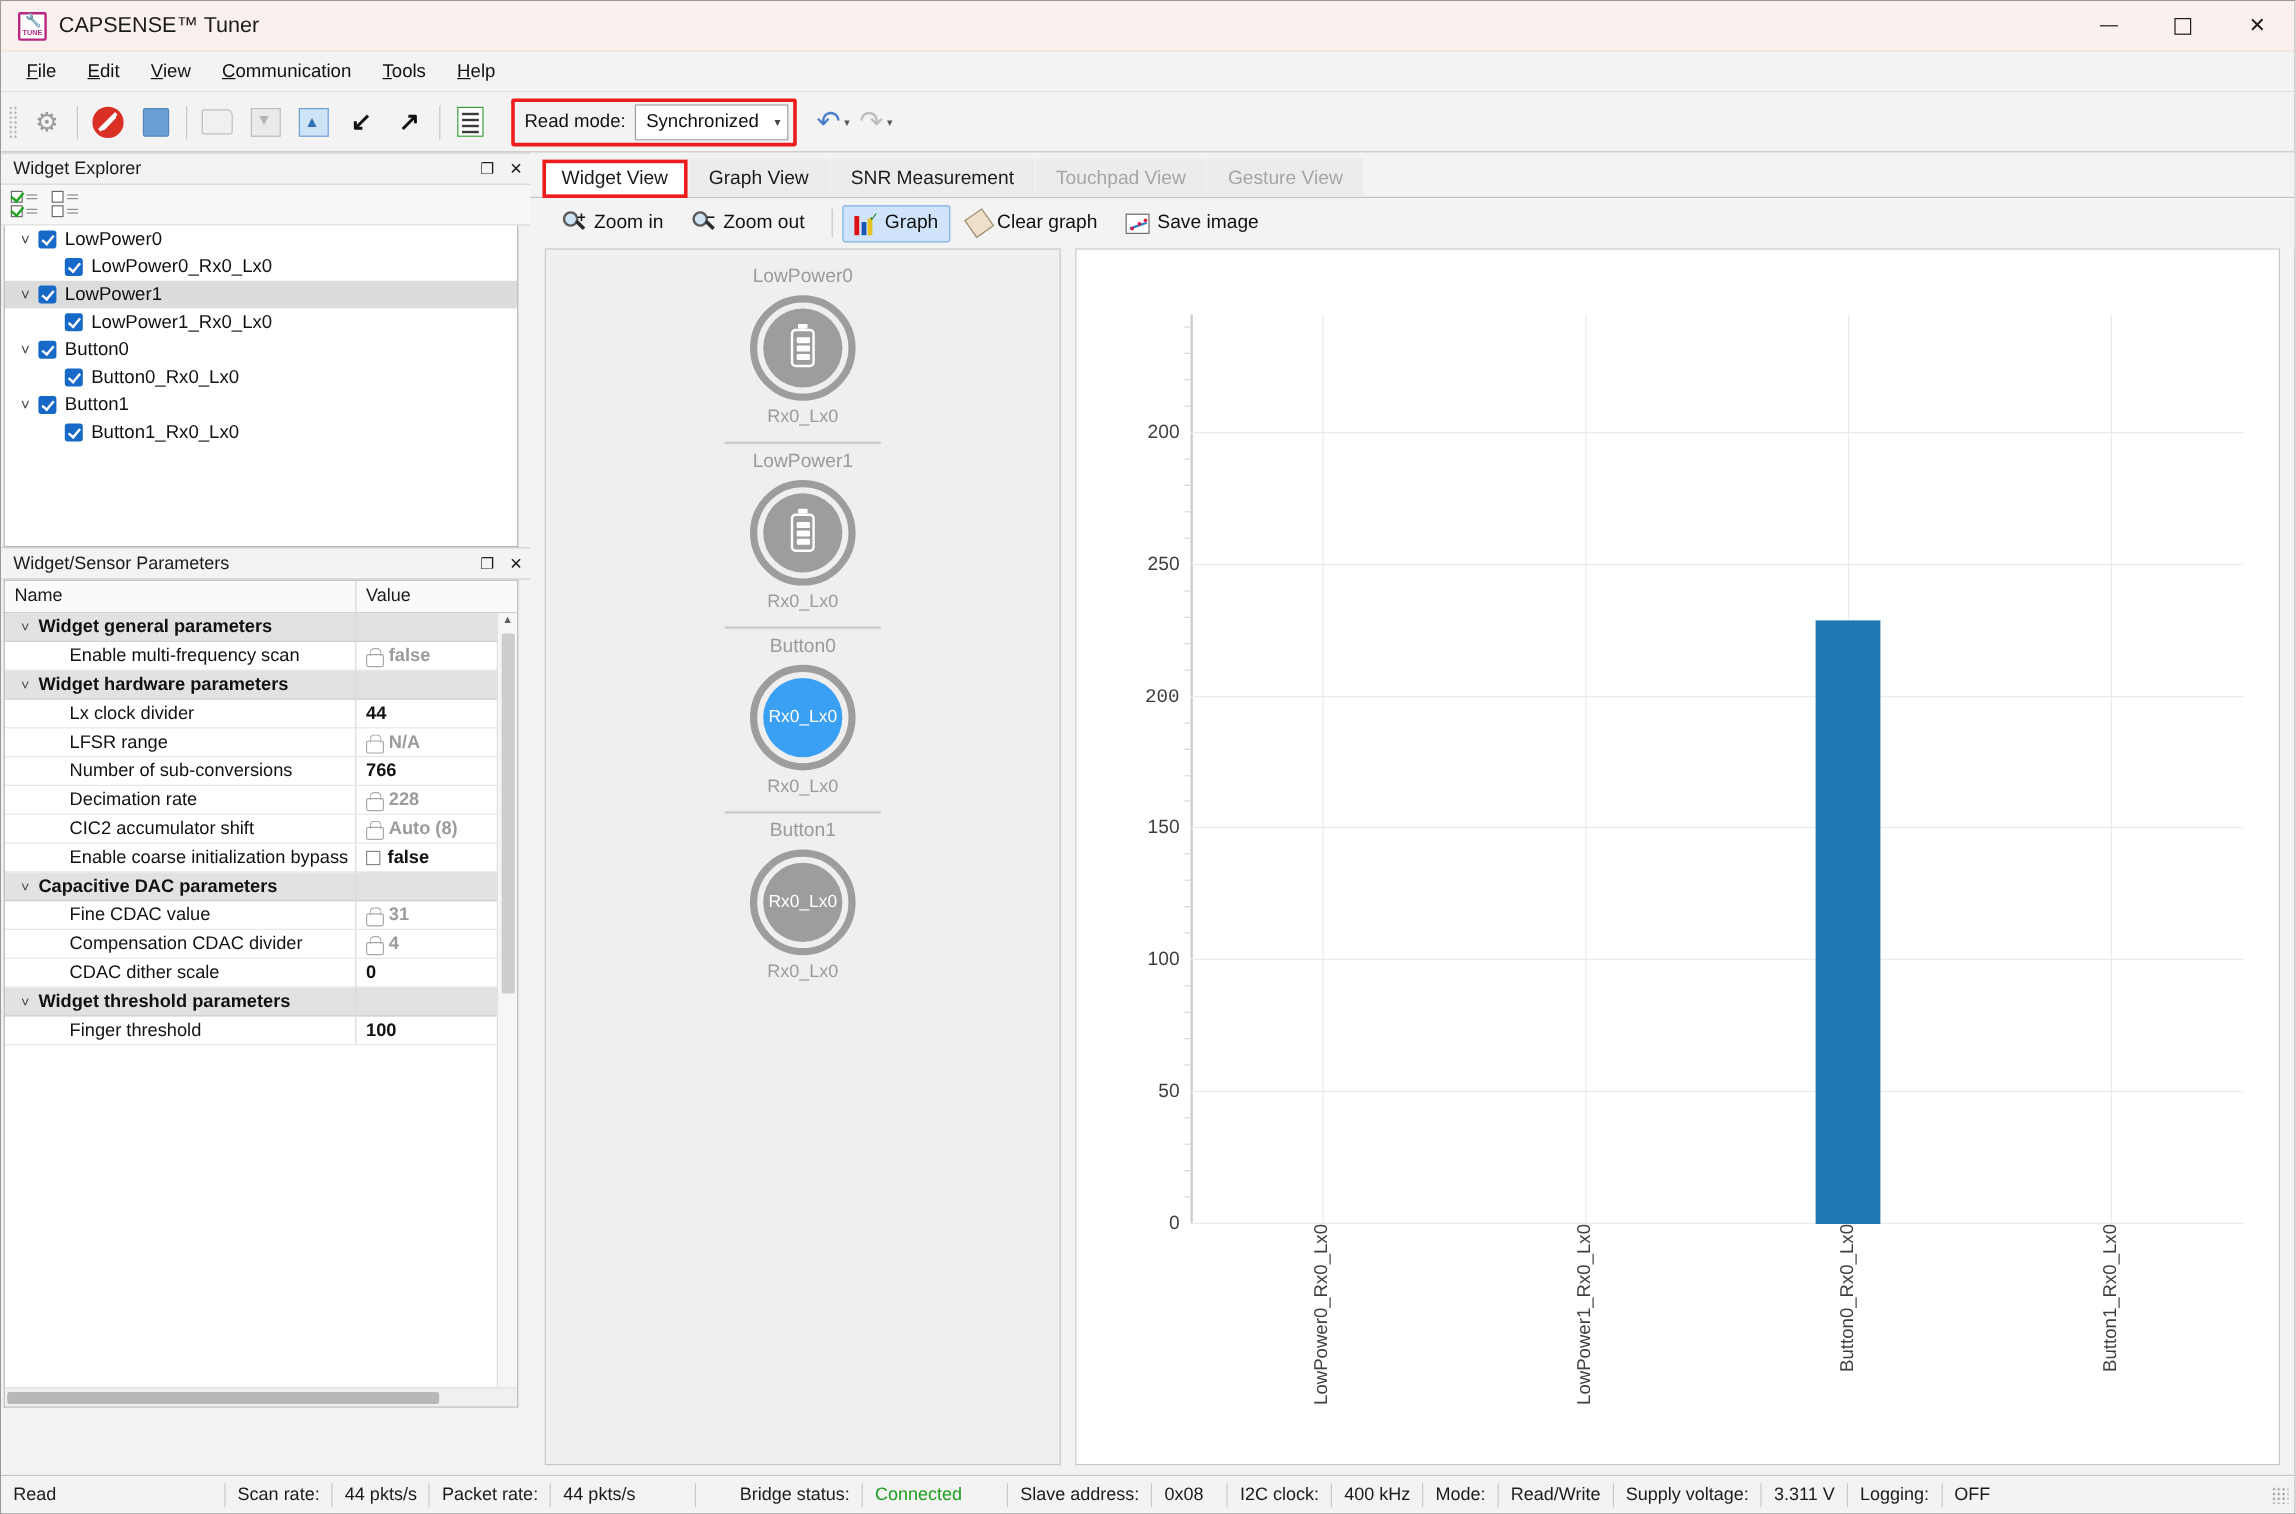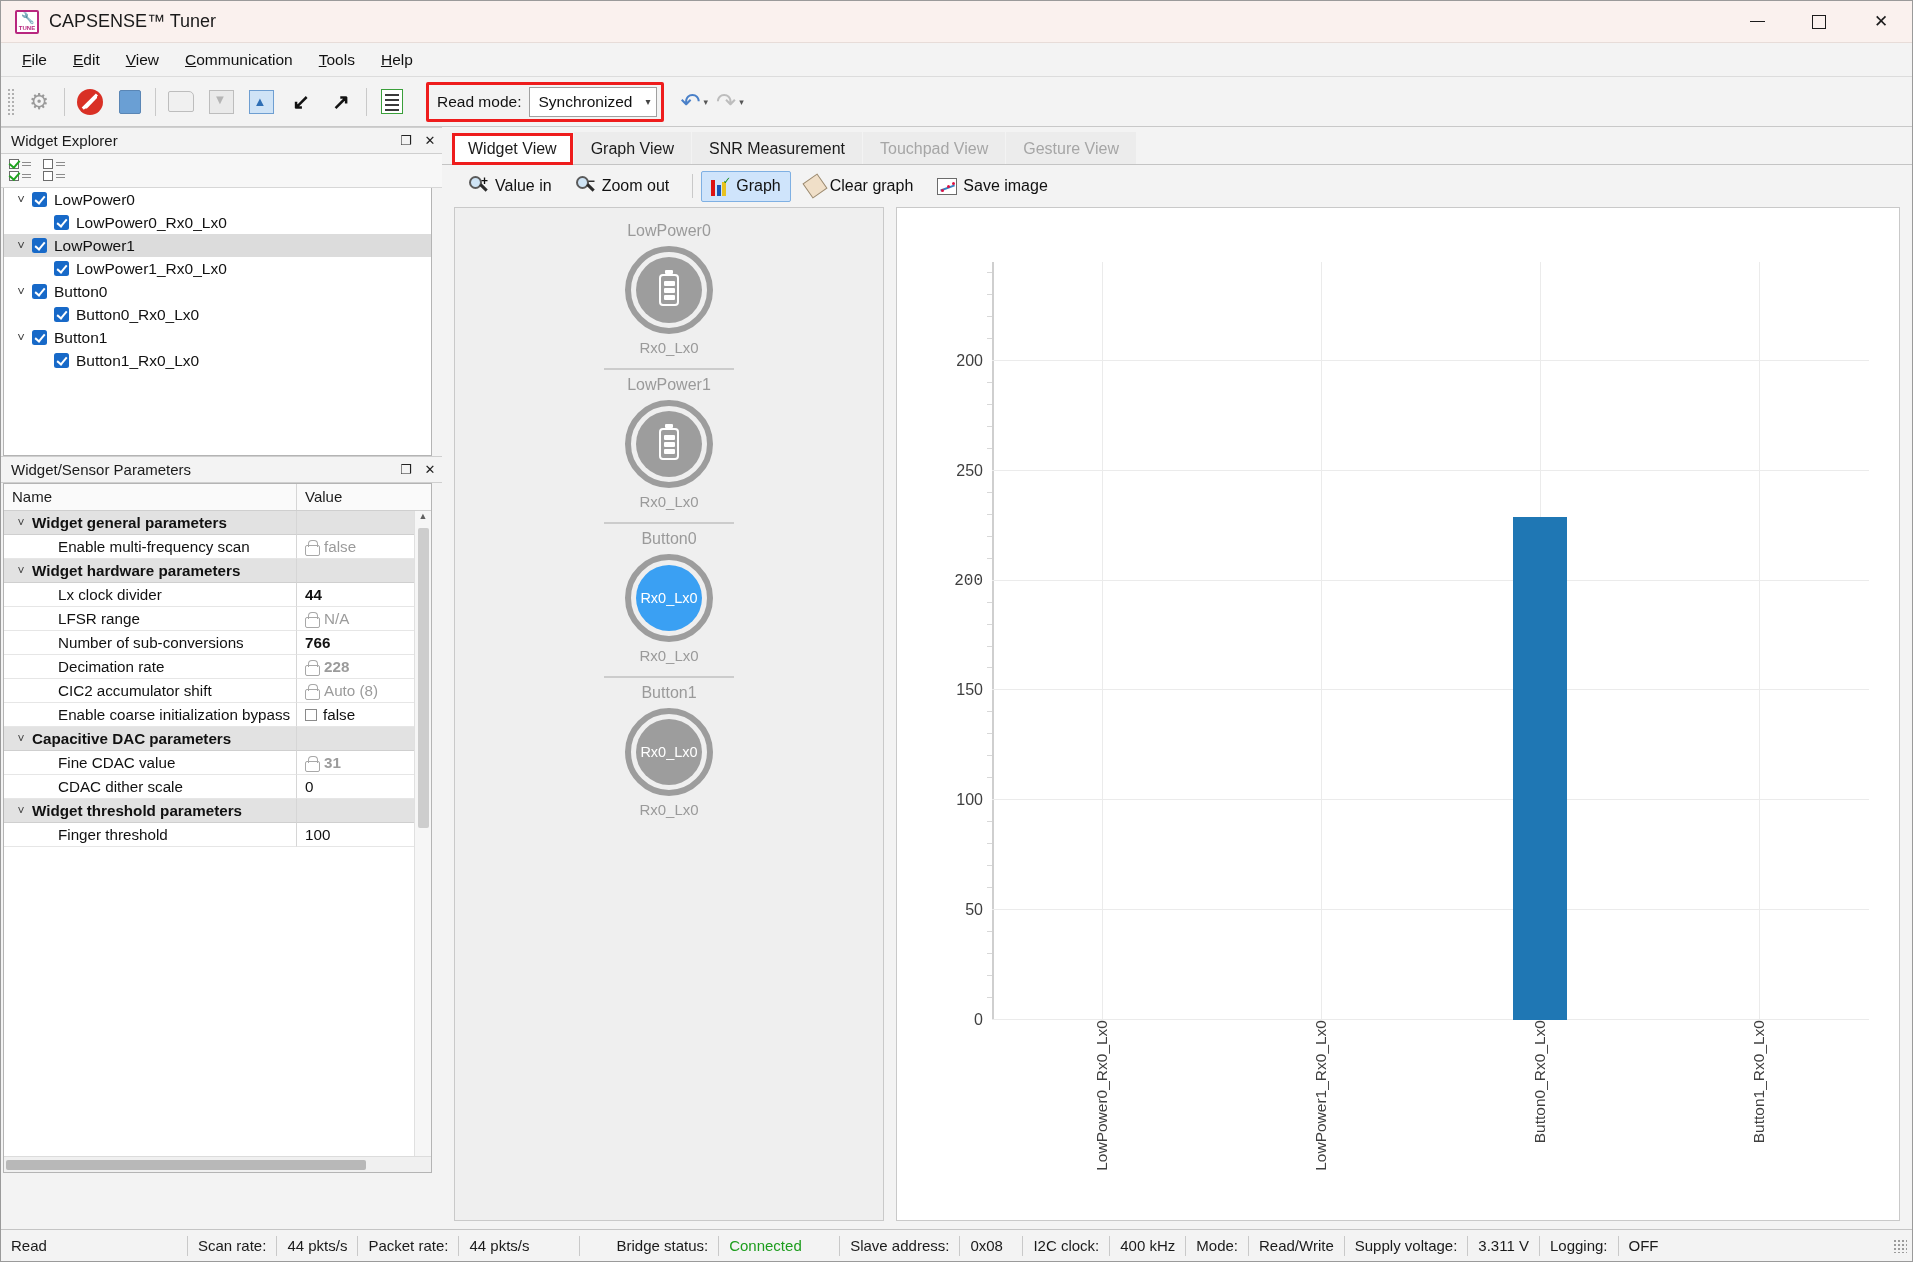--- a/index.html
+++ b/index.html
@@ -184,21 +184,21 @@
   .ptbl-head .c-val { flex:1; padding:4px 0 0 8px; }
   .ptbl-body { flex:1; overflow:hidden; }
   .prow { height: 24px; display:flex; font-size:15.2px; color:#111; }
   .prow .n {
     width: 293px; display:flex; align-items:center;
     border-bottom:1px solid #e6e6e6; border-right:1px solid #d6d6d6;
     padding-left: 6px; white-space:nowrap; overflow:hidden;
   }
   .prow .v {
     flex:1; display:flex; align-items:center; gap:6px;
-    border-bottom:1px solid #e6e6e6; padding-left: 8px; white-space:nowrap;
+    border-bottom:1px solid #e6e6e6; padding-left: 8px; white-space:nowrap;font-weight:bold;
   }
   .prow.group { background:#e2e2e2; font-weight:bold; }
   .prow.group .n { border-bottom:1px solid #cfcfcf; }
   .prow.group .v { border-bottom:1px solid #cfcfcf; background:#e2e2e2; }
   .prow .n .chev { width:22px; text-align:center; font-size:12px; color:#444; font-weight:normal; }
   .prow .n .lbl-indent { width: 48px; }
   .v.locked { color:#9b9b9b; }
   .v.bold { font-weight:bold; }
   .lock {
     width:13px; height:14px; position:relative; flex:0 0 13px; display:inline-block;
@@ -665,20 +665,30 @@
                   <span>Fine CDAC value</span>
                 </div>
                 <div class="v locked bold">
                   <span class="lock"></span>
                   <span>31</span>
                 </div>
               </div>
               <div class="prow">
                 <div class="n">
                   <span class="lbl-indent"></span>
+                  <span>Compensation CDAC divider</span>
+                </div>
+                <div class="v locked bold">
+                  <span class="lock"></span>
+                  <span>4</span>
+                </div>
+              </div>
+              <div class="prow">
+                <div class="n">
+                  <span class="lbl-indent"></span>
                   <span>CDAC dither scale</span>
                 </div>
                 <div class="v">
                   <span>0</span>
                 </div>
               </div>
               <div class="prow group">
                 <div class="n">
                   <span class="chev">˅</span>
                   <span>Widget threshold parameters</span>
@@ -728,21 +738,21 @@
           </div>
         </div>
 
       <div class="view-toolbar" id="view-toolbar">
           <div class="vt-btn">
             <span class="ic-zoom">
               <span class="lens"></span>
               <span class="hndl"></span>
               <span class="pm">+</span>
             </span>
-            <span>Value in</span>
+            <span>Zoom in</span>
           </div>
           <div class="vt-btn">
             <span class="ic-zoom">
               <span class="lens"></span>
               <span class="hndl"></span>
               <span class="pm">−</span>
             </span>
             <span>Zoom out</span>
           </div>
           <div class="vt-sep"></div>

